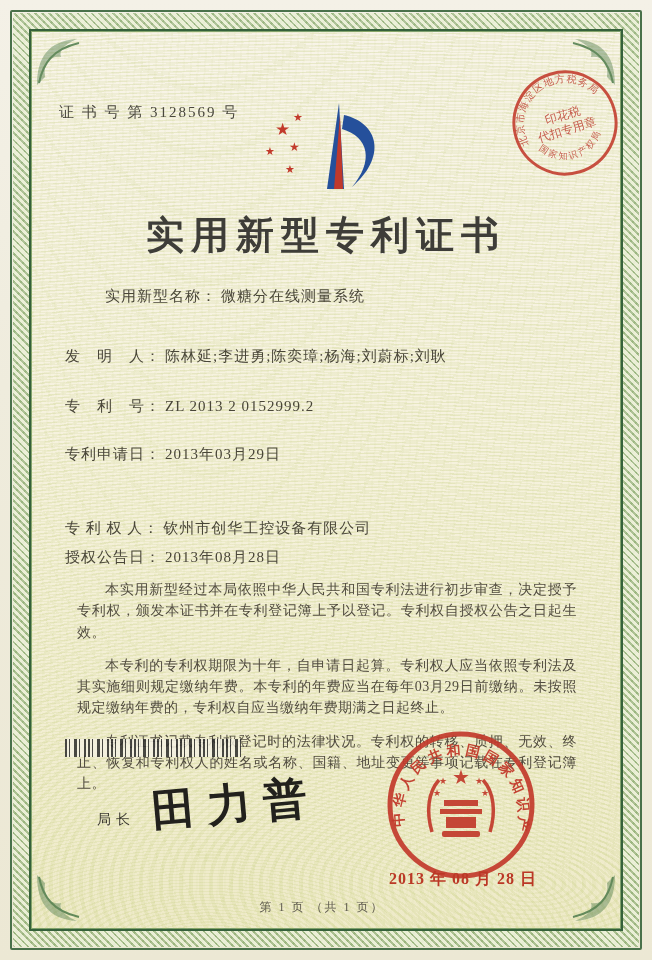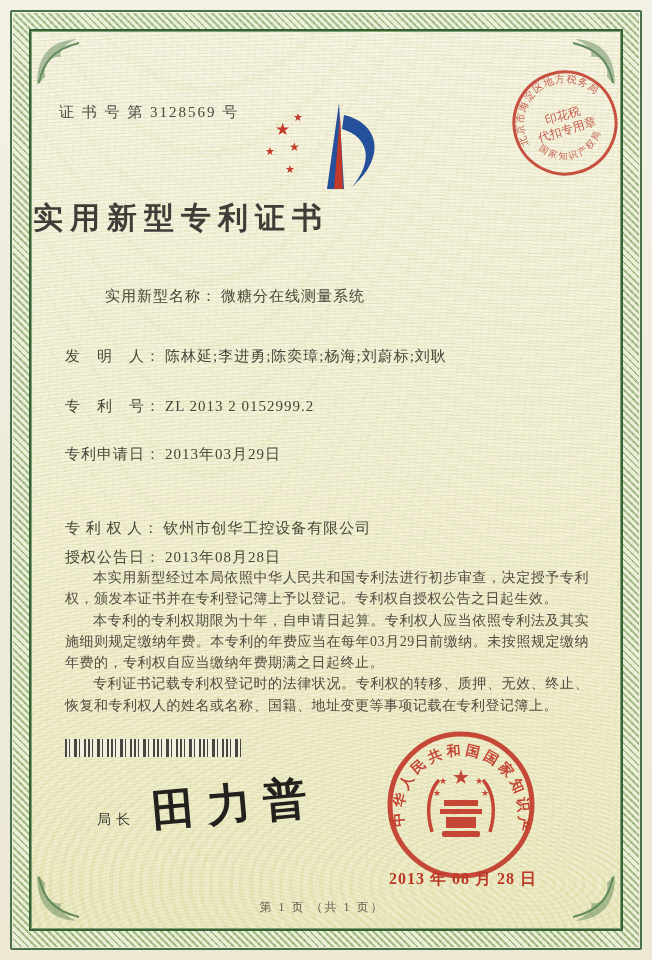--- a/index.html
+++ b/index.html
@@ -39,39 +39,39 @@
   .c-bl{bottom:2px;left:2px;transform:scaleY(-1);}
   .c-br{bottom:2px;right:2px;transform:scale(-1,-1);}
 
   .cert-no{position:absolute;left:28px;top:72px;font-size:15px;letter-spacing:2px;color:#4a483e;}
 
   .logo{position:absolute;left:224px;top:68px;width:144px;height:94px;}
 
   .tax-stamp{position:absolute;left:478px;top:36px;width:112px;height:112px;transform:rotate(-17deg);opacity:.88;}
 
   .title{
-    position:absolute;left:0;right:0;top:165px;
-    font-size:30px;font-weight:bold;letter-spacing:7px;color:#3e3d38;margin:2px;
+    position:absolute;left:0;right:0;top:165px;text-align:center;
+    font-size:38px;font-weight:bold;letter-spacing:7px;color:#3e3d38;margin:14px;
   }
 
   .field{position:absolute;left:34px;font-size:15px;color:#494638;white-space:nowrap;}
   .field .lbl{letter-spacing:1px;}
   .field .val{margin-left:4px;letter-spacing:1px;}
   .f0{top:256px;margin-left:40px;}
   .f1{top:316px;}
   .f2{top:366px;}
   .f3{top:414px;font-family:Liberation Serif, serif;}
   .f4{top:488px;}
   .f5{top:517px;}
 
   .body-text{
     position:absolute;left:34px;right:32px;top:536px;
     font-size:14px;line-height:1.52;color:#514c3f;text-align:justify;
   }
-  .body-text p{margin:0;text-indent:2em;letter-spacing:.5px;}
+  .body-text p{margin:12px;text-indent:2em;letter-spacing:.5px;}
 
   .barcode{
     position:absolute;left:34px;top:708px;width:176px;height:18px;
     background:repeating-linear-gradient(90deg,
       #2b2b2b 0 2px, #f4f1e2 2px 4px,
       #2b2b2b 4px 5px, #f4f1e2 5px 9px,
       #2b2b2b 9px 12px, #f4f1e2 12px 14px,
       #2b2b2b 14px 15px, #f4f1e2 15px 19px,
       #2b2b2b 19px 21px, #f4f1e2 21px 23px);
     opacity:.85;

